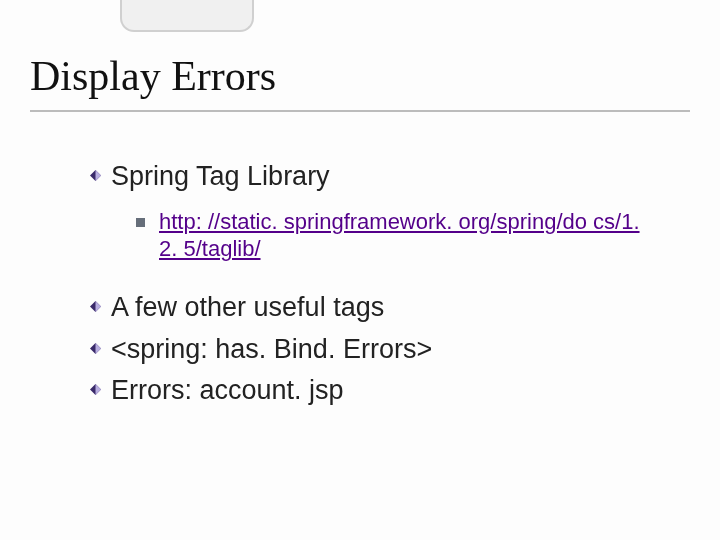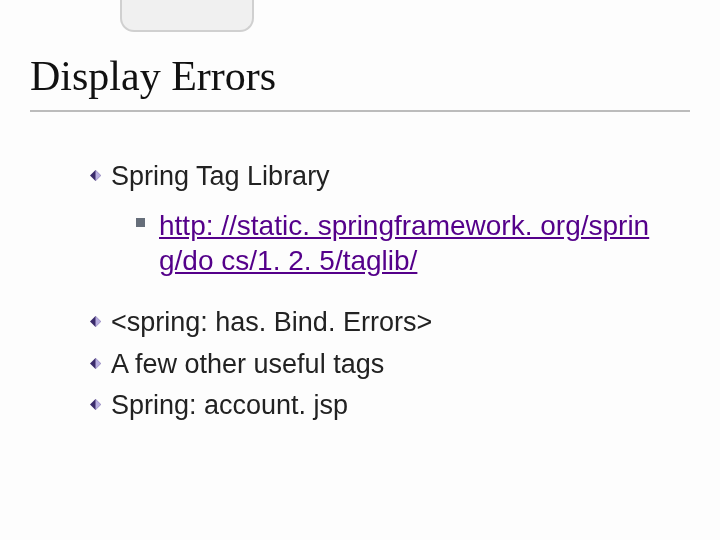--- a/index.html
+++ b/index.html
@@ -88,21 +88,21 @@
   }
   .sub-square {
     width: 9px;
     height: 9px;
     background: #666e7a;
     margin-top: 10px;
     margin-right: 14px;
     flex: 0 0 auto;
   }
   .sub-text {
-    font-size: 28px;
+    font-size: 22px;
     line-height: 1.25;
     max-width: 500px;
   }
   .link {
     color: #54008a;
     text-decoration: underline;
     word-break: break-all;
   }
 </style>
 </head>
@@ -140,37 +140,37 @@
       </div>
     </div>
 
     <div class="bullet-row tight">
       <span class="diamond">
         <svg width="11" height="11" viewBox="0 0 10 10">
             <polygon points="5,0 10,5 5,10 0,5" fill="#3a2a6a"></polygon>
             <polygon points="5,0 10,5 5,10" fill="#b8aee0"></polygon>
           </svg>
       </span>
+      <span class="bullet-text">A few other useful tags</span>
+    </div>
+
+    <div class="bullet-row tight">
+      <span class="diamond">
+        <svg width="11" height="11" viewBox="0 0 10 10">
+            <polygon points="5,0 10,5 5,10 0,5" fill="#3a2a6a"></polygon>
+            <polygon points="5,0 10,5 5,10" fill="#b8aee0"></polygon>
+          </svg>
+      </span>
       <span class="bullet-text">&lt;spring: has. Bind. Errors&gt;</span>
     </div>
 
     <div class="bullet-row tight">
       <span class="diamond">
         <svg width="11" height="11" viewBox="0 0 10 10">
             <polygon points="5,0 10,5 5,10 0,5" fill="#3a2a6a"></polygon>
             <polygon points="5,0 10,5 5,10" fill="#b8aee0"></polygon>
           </svg>
       </span>
-      <span class="bullet-text">A few other useful tags</span>
-    </div>
-
-    <div class="bullet-row tight">
-      <span class="diamond">
-        <svg width="11" height="11" viewBox="0 0 10 10">
-            <polygon points="5,0 10,5 5,10 0,5" fill="#3a2a6a"></polygon>
-            <polygon points="5,0 10,5 5,10" fill="#b8aee0"></polygon>
-          </svg>
-      </span>
-      <span class="bullet-text">Spring: account. jsp</span>
+      <span class="bullet-text">Errors: account. jsp</span>
     </div>
 
   </div>
 </div>
 
 </body></html>

